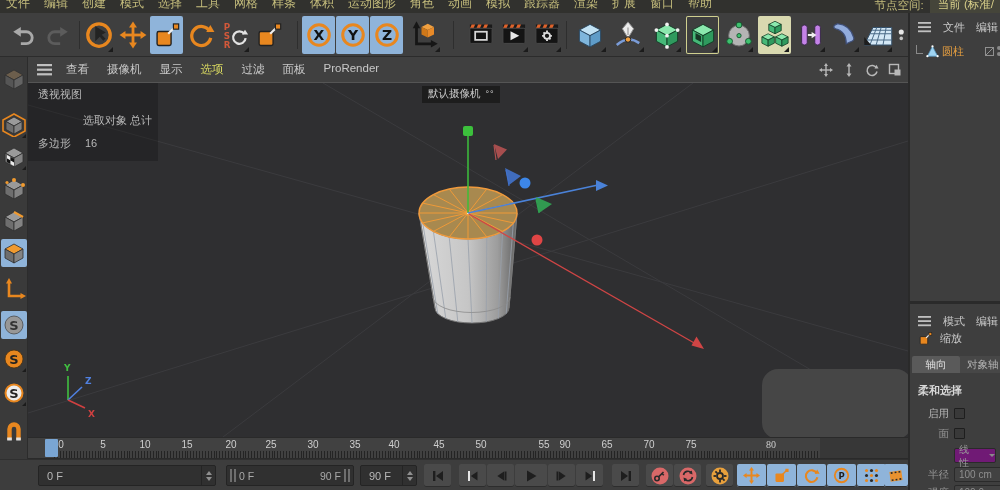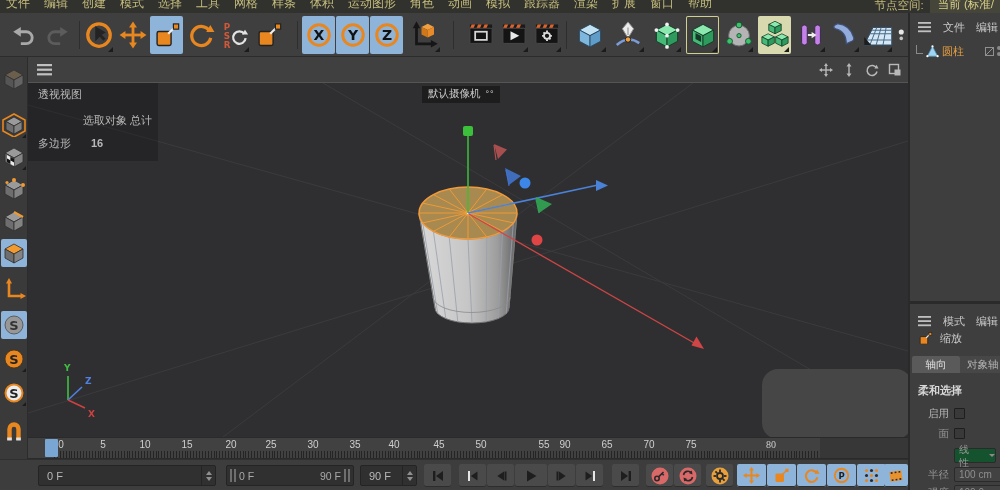--- a/index.html
+++ b/index.html
@@ -31,21 +31,21 @@
 #vp-menu{display:flex;gap:18px;margin-left:12px}
 #vp-menu .mi{font-size:11.5px;color:#c8c8c8;cursor:default}
 #vp-menu .mi.active{color:#d8d860}
 #vp-icons{position:absolute;right:4px;top:4px;display:flex;gap:5px}
 .vpi{width:18px;height:18px;display:flex;align-items:center;justify-content:center;border-radius:2px}
 #scene{position:absolute;left:0;top:26px;width:880px;height:354px;background:#2f2f31;overflow:hidden}
 #vp-info{position:absolute;left:0;top:0;width:130px;height:78px;background:rgba(18,18,18,.30);color:#b8b8b8;font-size:11px}
 #vp-info .l1{position:absolute;left:10px;top:4px}
 #vp-info .l2{position:absolute;right:6px;top:30px}
 #vp-info .l3{position:absolute;left:10px;top:53px}
-#vp-info .l3 b{font-weight:bold;margin-left:20px}
+#vp-info .l3 b{font-weight:normal;margin-left:14px}
 #camera-label{position:absolute;left:394px;top:3px;background:#1d1d1d;color:#c6c6c6;font-size:10.5px;padding:1px 5px 2px 6px;display:flex;gap:5px;align-items:center}
 #camera-label .cam-ico{color:#cfcfcf;font-size:9px;letter-spacing:1px}
 svg text{font-family:"DejaVu Sans","Liberation Sans",sans-serif}
 
 #ruler{position:absolute;left:28px;top:437px;width:880px;height:22px;background:#414141;border-top:1px solid #2a2a2a;border-bottom:1px solid #2a2a2a;overflow:hidden}
 #ruler .rlabel{position:absolute;top:1px;transform:translateX(-50%);font-size:10px;color:#cfcfcf}
 #tickstrip{position:absolute;left:26px;top:13px;width:766px;height:7px;background:repeating-linear-gradient(90deg,#242424 0 1px,transparent 1px 2.9px)}
 #ruler-dark{position:absolute;left:792px;top:0;width:88px;height:22px;background:rgba(0,0,0,.14)}
 #playhead{position:absolute;left:17px;top:1px;width:13px;height:18px;background:#7aa6d4;border-radius:1px}
 
@@ -72,21 +72,21 @@
 #rp-split{position:absolute;left:0;top:288px;width:92px;height:3px;background:#2a2a2a}
 #am-tool{position:absolute;left:8px;top:318px;display:flex;align-items:center;gap:7px;font-size:11px;color:#cccccc}
 #am-tabs{position:absolute;left:2px;top:343px;width:90px;height:17px;display:flex;font-size:10.5px}
 #am-tabs .tab1{width:48px;background:#5a5a5a;color:#e2e2e2;text-align:center;line-height:17px;border-radius:2px 2px 0 0}
 #am-tabs .tab2{flex:1;background:#474747;color:#b5b5b5;padding-left:7px;line-height:17px;white-space:nowrap;overflow:hidden}
 #am-section{position:absolute;left:8px;top:370px;font-size:11px;font-weight:bold;color:#d8d8d8}
 .arow{position:absolute;left:0;width:92px;height:17px;display:flex;align-items:center;font-size:10.5px}
 .alabel{width:44px;text-align:right;padding-right:5px;color:#949494;flex:none;white-space:nowrap;overflow:hidden}
 .alabel.on{color:#b8b8b8}
 .acheck{width:11px;height:11px;background:#393939;border:1px solid #1e1e1e;border-radius:1px}
-.adrop{width:42px;height:15px;background:#14532d;border:1px solid #2a2a2a;color:#9a9a9a;font-size:10px;line-height:13px;text-align:center;border-radius:2px;display:flex;align-items:center;justify-content:center;gap:16px}
+.adrop{width:42px;height:15px;background:#701a75;border:1px solid #2a2a2a;color:#9a9a9a;font-size:10px;line-height:13px;text-align:center;border-radius:2px;display:flex;align-items:center;justify-content:center;gap:16px}
 .adrop i{border-left:3px solid transparent;border-right:3px solid transparent;border-top:3px solid #8a8a8a}
 .ainput{width:55px;height:15px;background:#424242;border:1px solid #2a2a2a;color:#8f8f8f;font-size:10px;line-height:13px;padding:0 4px;border-radius:2px;white-space:nowrap;overflow:hidden}
 </style>
 </head>
 <body>
 
 <div id="menubar">
   <div id="menubar-items">
       <span class="mi">文件</span>
       <span class="mi">编辑</span>
@@ -468,20 +468,29 @@
 
 <div id="viewport">
   <div id="vp-menubar">
     <svg width="18" height="14" viewBox="0 0 18 14" style="margin-left:8px">
         <g fill="#c0c0c0">
           <rect x="1" y="1" width="15" height="2.2"></rect>
           <rect x="1" y="5.6" width="15" height="2.2"></rect>
           <rect x="1" y="10.2" width="15" height="2.2"></rect>
         </g>
       </svg>
+    <div id="vp-menu">
+        <span class="mi">查看</span>
+        <span class="mi">摄像机</span>
+        <span class="mi">显示</span>
+        <span class="mi active">选项</span>
+        <span class="mi">过滤</span>
+        <span class="mi">面板</span>
+        <span class="mi">ProRender</span>
+      </div>
     <div id="vp-icons">
       <div class="vpi">
           <svg width="14" height="14" viewBox="0 0 14 14">
             <g stroke="#b8b8b8" stroke-width="1.4">
               <line x1="7" y1="2.5" x2="7" y2="11.5"></line>
               <line x1="2.5" y1="7" x2="11.5" y2="7"></line>
             </g>
             <g fill="#b8b8b8">
               <polygon points="7,0 5,3 9,3"></polygon>
               <polygon points="7,14 5,11 9,11"></polygon>

